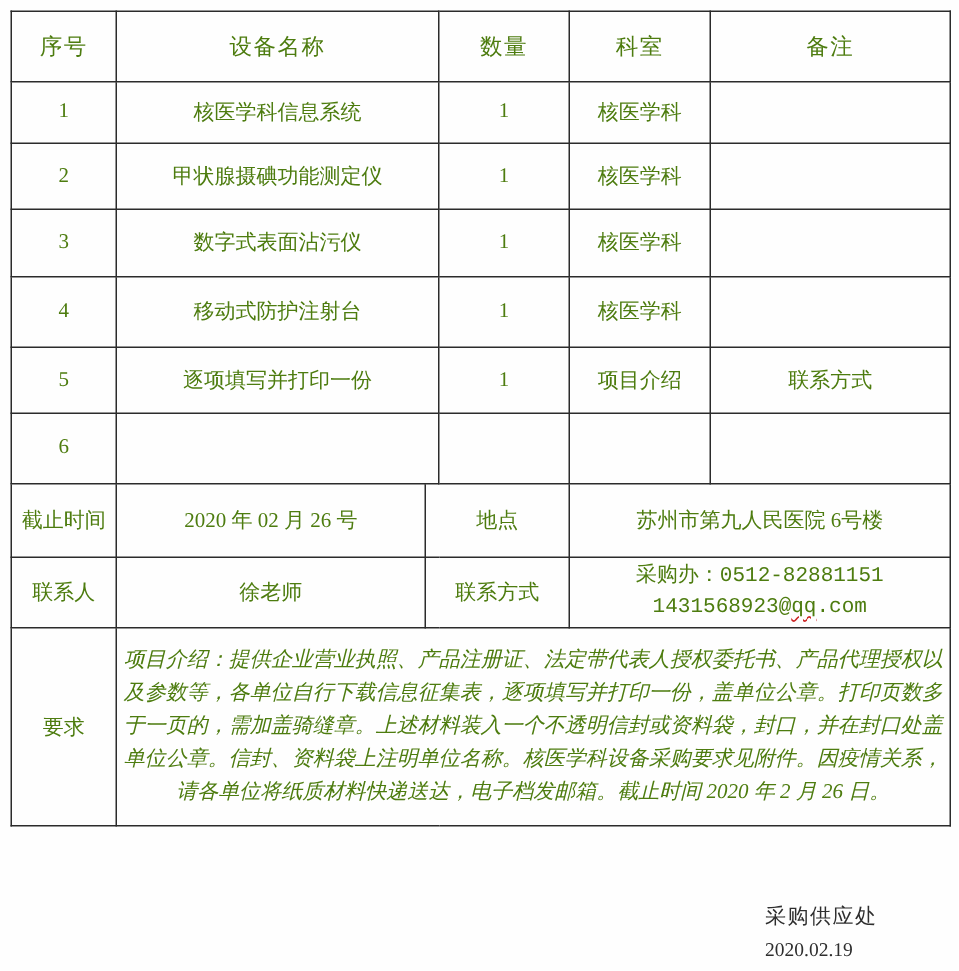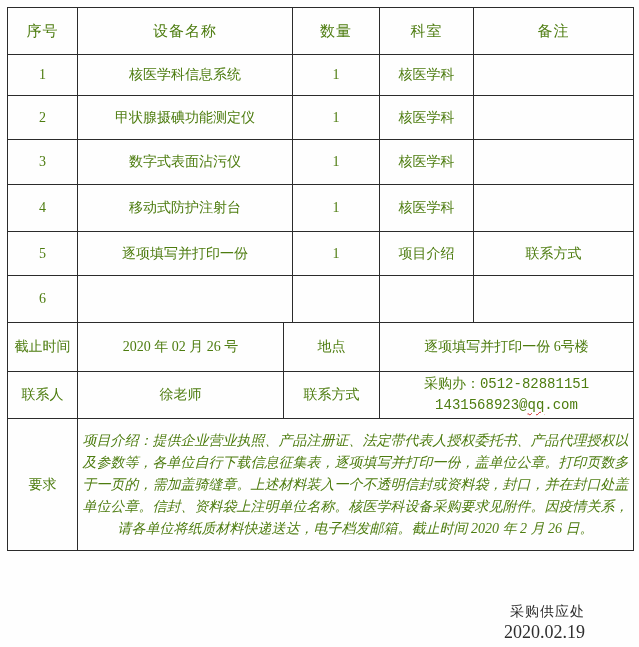--- a/index.html
+++ b/index.html
@@ -63,25 +63,25 @@
   .squiggle {
     text-decoration: underline wavy 1px;
     text-decoration-color: #cc2222;
     text-underline-offset: 2px;
     text-align: right;
   }
   .sig-block {
     position: absolute;
     top: 601px;
     right: 54px;
-    text-align: right;
+    text-align: left;
     line-height: 21px;
   }
   .sig-dept { font-size: 14px; letter-spacing: 1px; }
-  .sig-date { font-size: 18px; }
+  .sig-date { font-size: 13px; }
 </style>
 </head>
 <body>
 
 <div class="doc">
 
   <table class="procurement">
     <colgroup>
       <col style="width:70px">
       <col style="width:206px">
@@ -145,21 +145,21 @@
       <td colspan="2"></td>
       <td></td>
       <td></td>
       <td></td>
     </tr>
 
     <tr style="height:49px">
       <td class="label-cell">截止时间</td>
       <td>2020 年 02 月 26 号</td>
       <td colspan="2" class="label-cell">地点</td>
-      <td colspan="2">逐项填写并打印一份 6号楼</td>
+      <td colspan="2">苏州市第九人民医院 6号楼</td>
     </tr>
 
     <tr style="height:47px">
       <td class="label-cell">联系人</td>
       <td>徐老师</td>
       <td colspan="2" class="label-cell">联系方式</td>
       <td colspan="2" class="contact-value">
         <div>采购办：0512-82881151</div>
         <div><span>1431568923@</span><span class="squiggle">qq</span><span>.com</span></div>
       </td>

